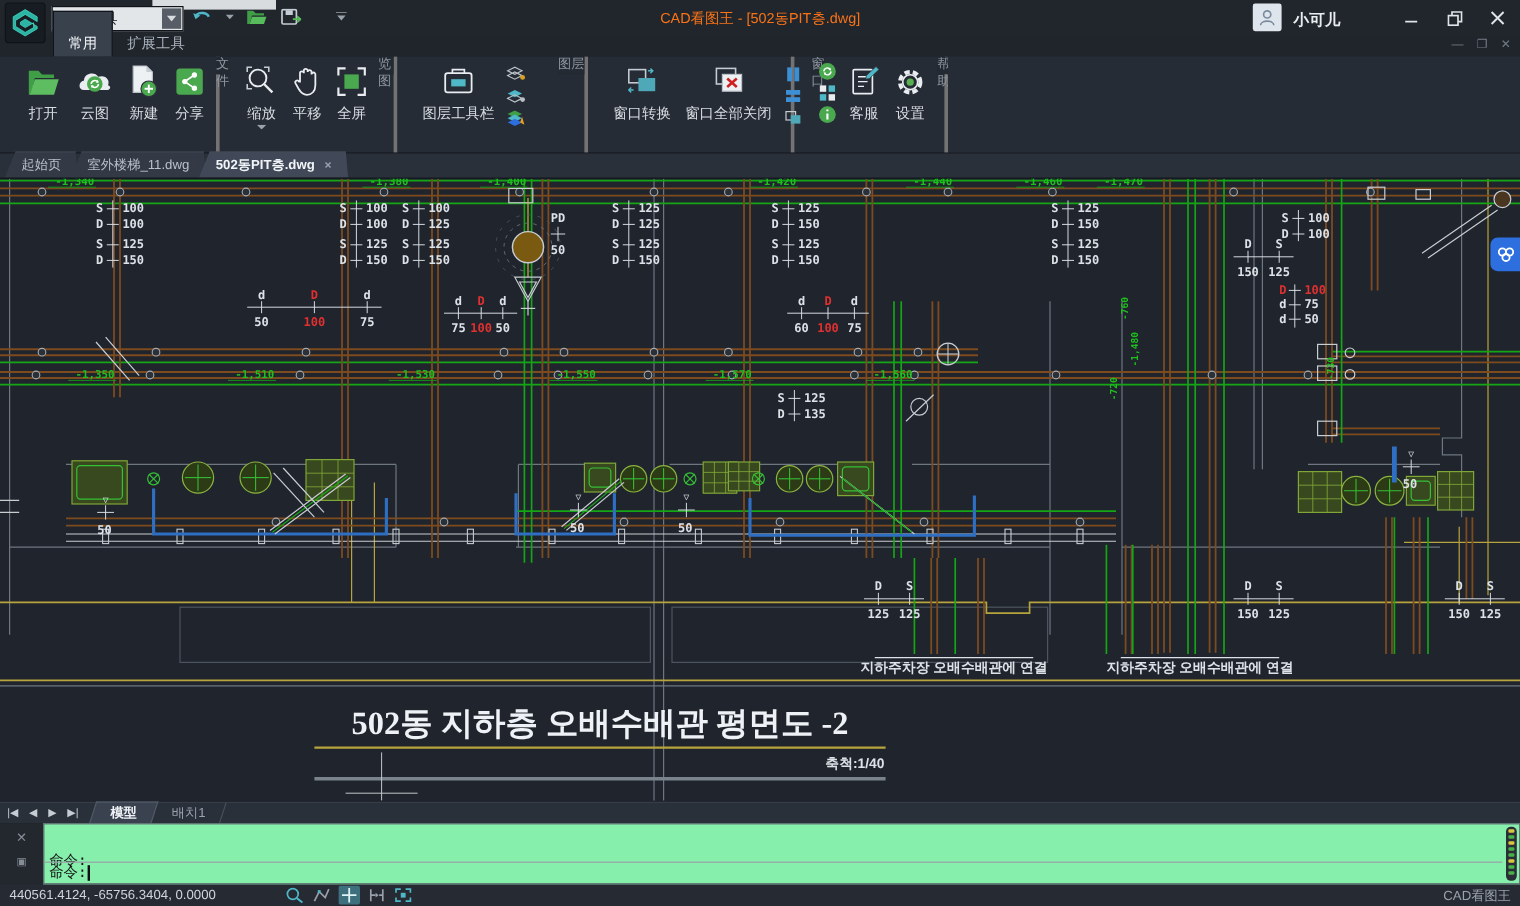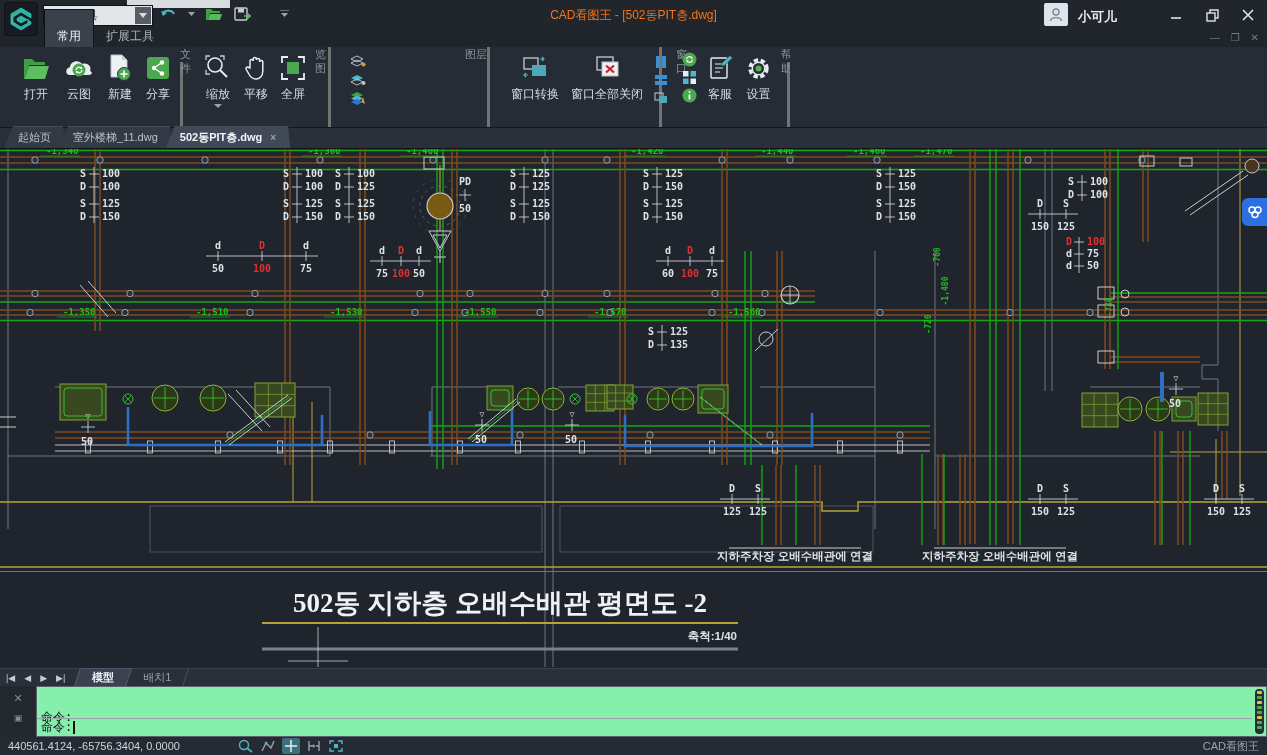--- a/index.html
+++ b/index.html
@@ -266,20 +266,30 @@
               </svg>
             </span>
           <span class="rtext">全屏</span>
         </div>
       </div>
       <div class="rlabel">览图</div>
     </div>
 
     <div class="rgroup" style="width:159px">
       <div class="rbtns">
+        <div class="rbtn">
+          <span class="ricon">
+            <svg width="28" height="26" viewBox="0 0 28 26">
+              <path d="M9 6 V3 H19 V6" stroke="#e9edf1" stroke-width="1.4" fill="none"></path>
+              <rect x="3" y="6" width="22" height="16" rx="2" fill="none" stroke="#e9edf1" stroke-width="1.5"></rect>
+              <rect x="8" y="11" width="12" height="6" fill="#4fb8c8"></rect>
+              </svg>
+            </span>
+          <span class="rtext">图层工具栏</span>
+        </div>
         <div class="rstack">
           <span class="sicon">
             <svg width="16" height="13" viewBox="0 0 16 13">
                 <path d="M1 4 L7 1 L13 4 L7 7 Z M1 8 L7 5 L13 8 L7 11 Z" fill="none" stroke="#b9c0c7" stroke-width="1"></path>
                 <circle cx="13.5" cy="9.5" r="2" fill="#d8a020"></circle>
               </svg>
             </span>
           <span class="sicon">
             <svg width="16" height="13" viewBox="0 0 16 13">
                 <path d="M1 5 L7 2 L13 5 L7 8 Z" fill="#4fb8c8"></path>

